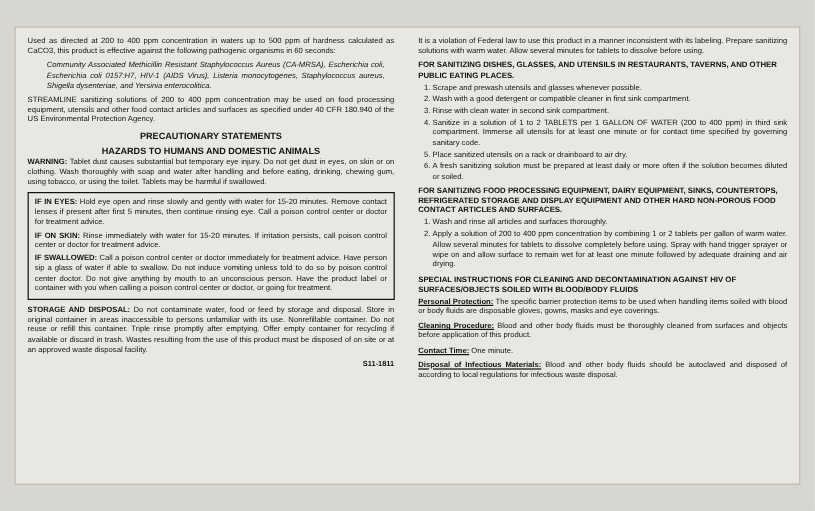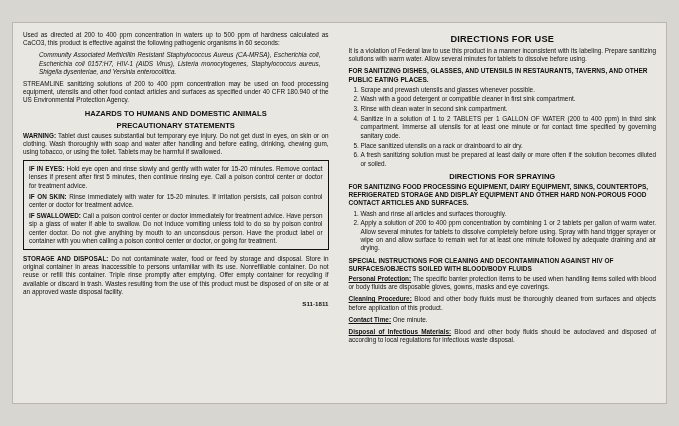--- a/index.html
+++ b/index.html
@@ -91,48 +91,46 @@
 <body>
 
 <div id="label">
   <div class="cols">
 
     <div class="col left">
       <p>Used as directed at 200 to 400 ppm concentration in waters up to 500 ppm of hardness calculated as CaCO3, this product is effective against the following pathogenic organisms in 60 seconds:</p>
       <p class="indent i">Community Associated Methicillin Resistant Staphylococcus Aureus (CA-MRSA), Escherichia coli, Escherichia coli 0157:H7, HIV-1 (AIDS Virus), Listeria monocytogenes, Staphylococcus aureus, Shigella dysenteriae, and Yersinia enterocolitica.</p>
       <p>STREAMLINE sanitizing solutions of 200 to 400 ppm concentration may be used on food processing equipment, utensils and other food contact articles and surfaces as specified under 40 CFR 180.940 of the US Environmental Protection Agency.</p>
 
+      <div class="hdr">PRECAUTIONARY STATEMENTS</div>
       <div class="hdr tight">HAZARDS TO HUMANS AND DOMESTIC ANIMALS</div>
-      <div class="hdr">PRECAUTIONARY STATEMENTS</div>
       <p><span class="b">WARNING:</span> Tablet dust causes substantial but temporary eye injury.  Do not get dust in eyes, on skin or on clothing. Wash thoroughly with soap and water after handling and before eating, drinking, chewing gum, using tobacco, or using the toilet. Tablets may be harmful if swallowed.</p>
 
       <div class="boxed">
         <p><span class="b">IF IN EYES:</span> Hold eye open and rinse slowly and gently with water for 15-20 minutes.  Remove contact lenses if present after first 5 minutes, then continue rinsing eye.  Call a poison control center or doctor for treatment advice.</p>
         <p><span class="b">IF ON SKIN:</span> Rinse immediately with water for 15-20 minutes.  If irritation persists, call poison control center or doctor for treatment advice.</p>
         <p><span class="b">IF SWALLOWED:</span> Call a poison control center or doctor immediately for treatment advice.  Have person sip a glass of water if able to swallow.  Do not induce vomiting unless told to do so by poison control center doctor. Do not give anything by mouth to an unconscious person. Have the product label or container with you when calling a poison control center or doctor, or going for treatment.</p>
       </div>
 
       <p><span class="b">STORAGE AND DISPOSAL:</span> <span>Do not contaminate water, food or feed by storage and disposal. Store in original container in areas inaccessible to persons unfamiliar with its use. Nonrefillable container. Do not reuse or refill this container. Triple rinse promptly after emptying.  Offer empty container for recycling if available or discard in trash.  Wastes resulting from the use of this product must be disposed of on site or at an approved waste disposal facility.</span></p>
       <div class="code">S11-1811</div>
     </div>
 
     <div class="col right">
-      <div class="hdr big">DIRECTIONS FOR USE</div>
       <p>It is a violation of Federal law to use this product in a manner inconsistent with its labeling. Prepare sanitizing solutions with warm water.  Allow several minutes for tablets to dissolve before using.</p>
       <div class="sub">FOR SANITIZING DISHES, GLASSES, AND UTENSILS IN RESTAURANTS, TAVERNS, AND OTHER PUBLIC EATING PLACES.</div>
       <ol class="num">
         <li>Scrape and prewash utensils and glasses whenever possible.</li>
         <li>Wash with a good detergent or compatible cleaner in first sink compartment.</li>
         <li>Rinse with clean water in second sink compartment.</li>
         <li>Sanitize in a solution of 1 to 2 TABLETS per 1 GALLON OF WATER (200 to 400 ppm) in third sink compartment. Immerse all utensils for at least one minute or for contact time specified by governing sanitary code.</li>
         <li>Place sanitized utensils on a rack or drainboard to air dry.</li>
         <li>A fresh sanitizing solution must be prepared at least daily or more often if the solution becomes diluted or soiled.</li>
       </ol>
 
-      <div class="hdr">DIRECTIONS FOR SPRAYING</div>
       <div class="sub">FOR SANITIZING FOOD PROCESSING EQUIPMENT, DAIRY EQUIPMENT, SINKS, COUNTERTOPS, REFRIGERATED STORAGE AND DISPLAY EQUIPMENT AND OTHER HARD NON-POROUS FOOD CONTACT ARTICLES AND SURFACES.</div>
       <ol class="num">
         <li>Wash and rinse all articles and surfaces thoroughly.</li>
         <li>Apply a solution of 200 to 400 ppm concentration by combining 1 or 2 tablets per gallon of warm water. Allow several minutes for tablets to dissolve completely before using.  Spray with hand trigger sprayer or wipe on and allow surface to remain wet for at least one minute followed by adequate draining and air drying.</li>
       </ol>
 
       <div class="sub">SPECIAL INSTRUCTIONS FOR CLEANING AND DECONTAMINATION AGAINST HIV OF SURFACES/OBJECTS SOILED WITH BLOOD/BODY FLUIDS</div>
       <p><span class="b u">Personal Protection:</span> <span>The specific barrier protection items to be used when handling items soiled with blood or body fluids are disposable gloves, gowns, masks and eye coverings.</span></p>
       <p><span class="b u">Cleaning Procedure:</span> <span>Blood and other body fluids must be thoroughly cleaned from surfaces and objects before application of this product.</span></p>
       <p><span class="b u">Contact Time:</span> <span>One minute.</span></p>

